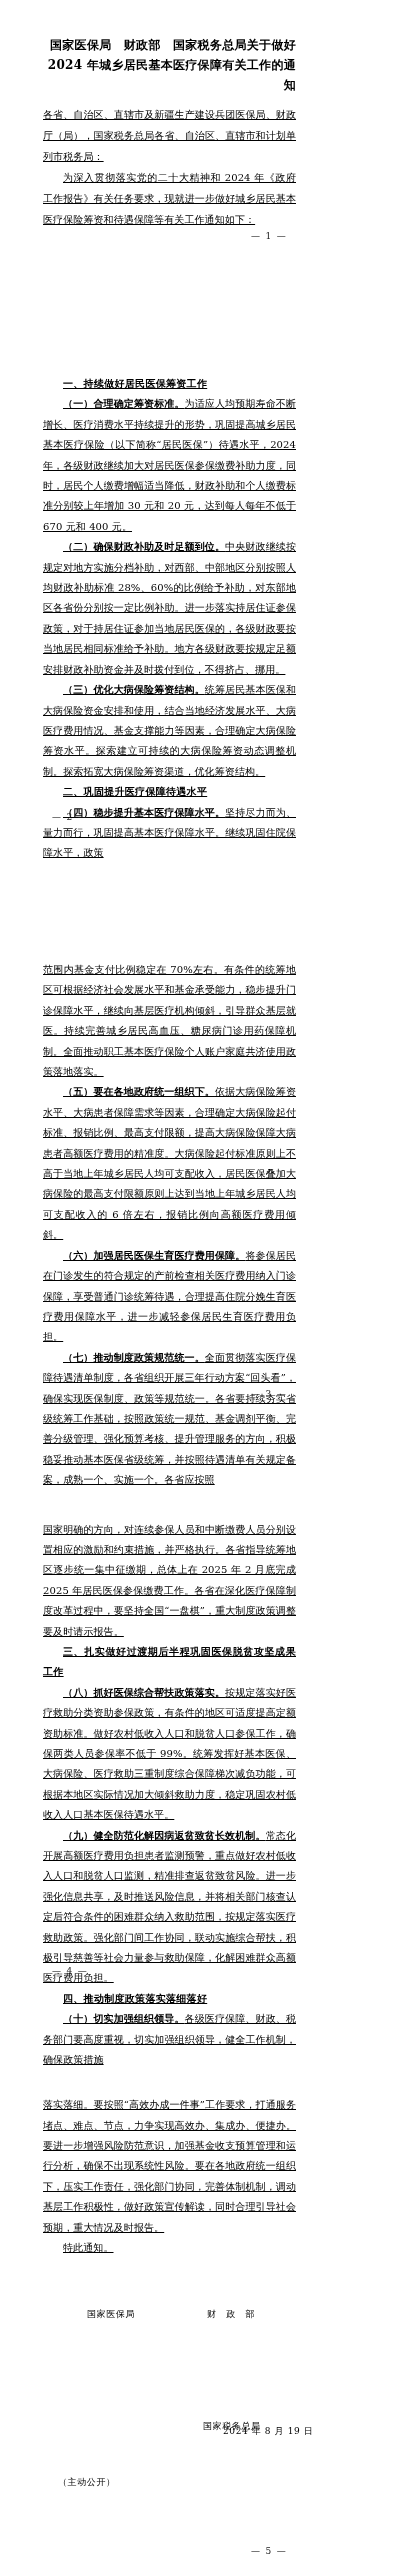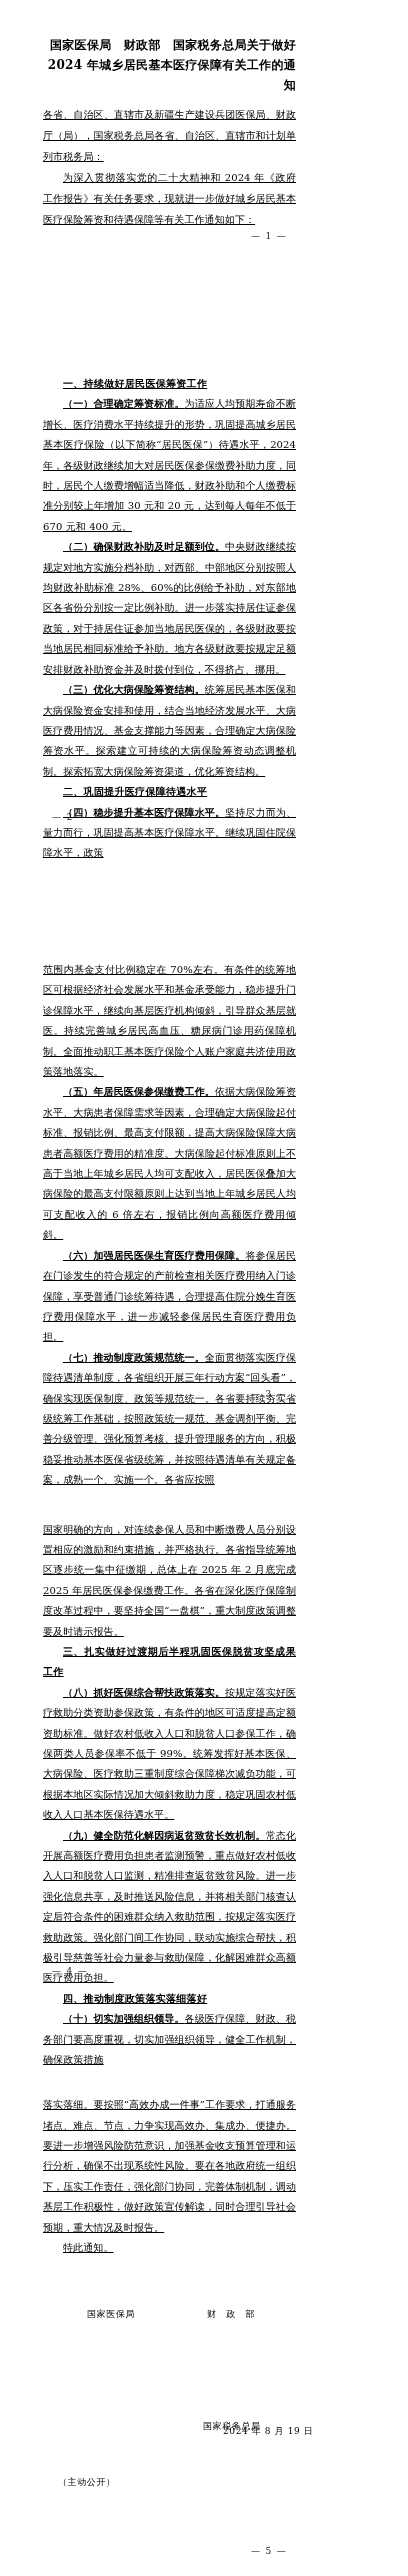--- a/index.html
+++ b/index.html
@@ -65,21 +65,21 @@
       <p class="para"><span class="lead">（三）优化大病保险筹资结构。</span><span>统筹居民基本医保和大病保险资金安排和使用，结合当地经济发展水平、大病医疗费用情况、基金支撑能力等因素，合理确定大病保险筹资水平。探索建立可持续的大病保险筹资动态调整机制。探索拓宽大病保险筹资渠道，优化筹资结构。</span></p>
       <p class="heading">二、巩固提升医疗保障待遇水平</p>
       <p class="para"><span class="lead">（四）稳步提升基本医疗保障水平。</span><span>坚持尽力而为、量力而行，巩固提高基本医疗保障水平。继续巩固住院保障水平，政策</span></p>
     </div>
     <div class="pagenum" style="top:458px; left:52px;">— 2 —</div>
   </section>
 
   <section class="page" style="top:935px; height:581px;">
     <div class="col bodytext" style="top:13px;margin-top:12px;">
       <p class="cont">范围内基金支付比例稳定在 70%左右。有条件的统筹地区可根据经济社会发展水平和基金承受能力，稳步提升门诊保障水平，继续向基层医疗机构倾斜，引导群众基层就医。持续完善城乡居民高血压、糖尿病门诊用药保障机制。全面推动职工基本医疗保险个人账户家庭共济使用政策落地落实。</p>
-      <p class="para"><span class="lead">（五）年居民医保参保缴费工作。</span><span>依据大病保险筹资水平、大病患者保障需求等因素，合理确定大病保险起付标准、报销比例、最高支付限额，提高大病保险保障大病患者高额医疗费用的精准度。大病保险起付标准原则上不高于当地上年城乡居民人均可支配收入，居民医保叠加大病保险的最高支付限额原则上达到当地上年城乡居民人均可支配收入的 6 倍左右，报销比例向高额医疗费用倾斜。</span></p>
+      <p class="para"><span class="lead">（五）要在各地政府统一组织下。</span><span>依据大病保险筹资水平、大病患者保障需求等因素，合理确定大病保险起付标准、报销比例、最高支付限额，提高大病保险保障大病患者高额医疗费用的精准度。大病保险起付标准原则上不高于当地上年城乡居民人均可支配收入，居民医保叠加大病保险的最高支付限额原则上达到当地上年城乡居民人均可支配收入的 6 倍左右，报销比例向高额医疗费用倾斜。</span></p>
       <p class="para"><span class="lead">（六）加强居民医保生育医疗费用保障。</span><span>将参保居民在门诊发生的符合规定的产前检查相关医疗费用纳入门诊保障，享受普通门诊统筹待遇，合理提高住院分娩生育医疗费用保障水平，进一步减轻参保居民生育医疗费用负担。</span></p>
       <p class="para"><span class="lead">（七）推动制度政策规范统一。</span><span>全面贯彻落实医疗保障待遇清单制度，各省组织开展三年行动方案“回头看”，确保实现医保制度、政策等规范统一。各省要持续夯实省级统筹工作基础，按照政策统一规范、基金调剂平衡、完善分级管理、强化预算考核、提升管理服务的方向，积极稳妥推动基本医保省级统筹，并按照待遇清单有关规定备案，成熟一个、实施一个。各省应按照</span></p>
     </div>
     <div class="pagenum" style="top:454px; left:251px;">— 3 —</div>
   </section>
 
   <section class="page" style="top:1515px; height:574px;">
     <div class="col bodytext" style="top:4.5px;">
       <p class="cont">国家明确的方向，对连续参保人员和中断缴费人员分别设置相应的激励和约束措施，并严格执行。各省指导统筹地区逐步统一集中征缴期，总体上在 2025 年 2 月底完成 2025 年居民医保参保缴费工作。各省在深化医疗保障制度改革过程中，要坚持全国“一盘棋”，重大制度政策调整要及时请示报告。</p>
       <p class="heading">三、扎实做好过渡期后半程巩固医保脱贫攻坚成果工作</p>

